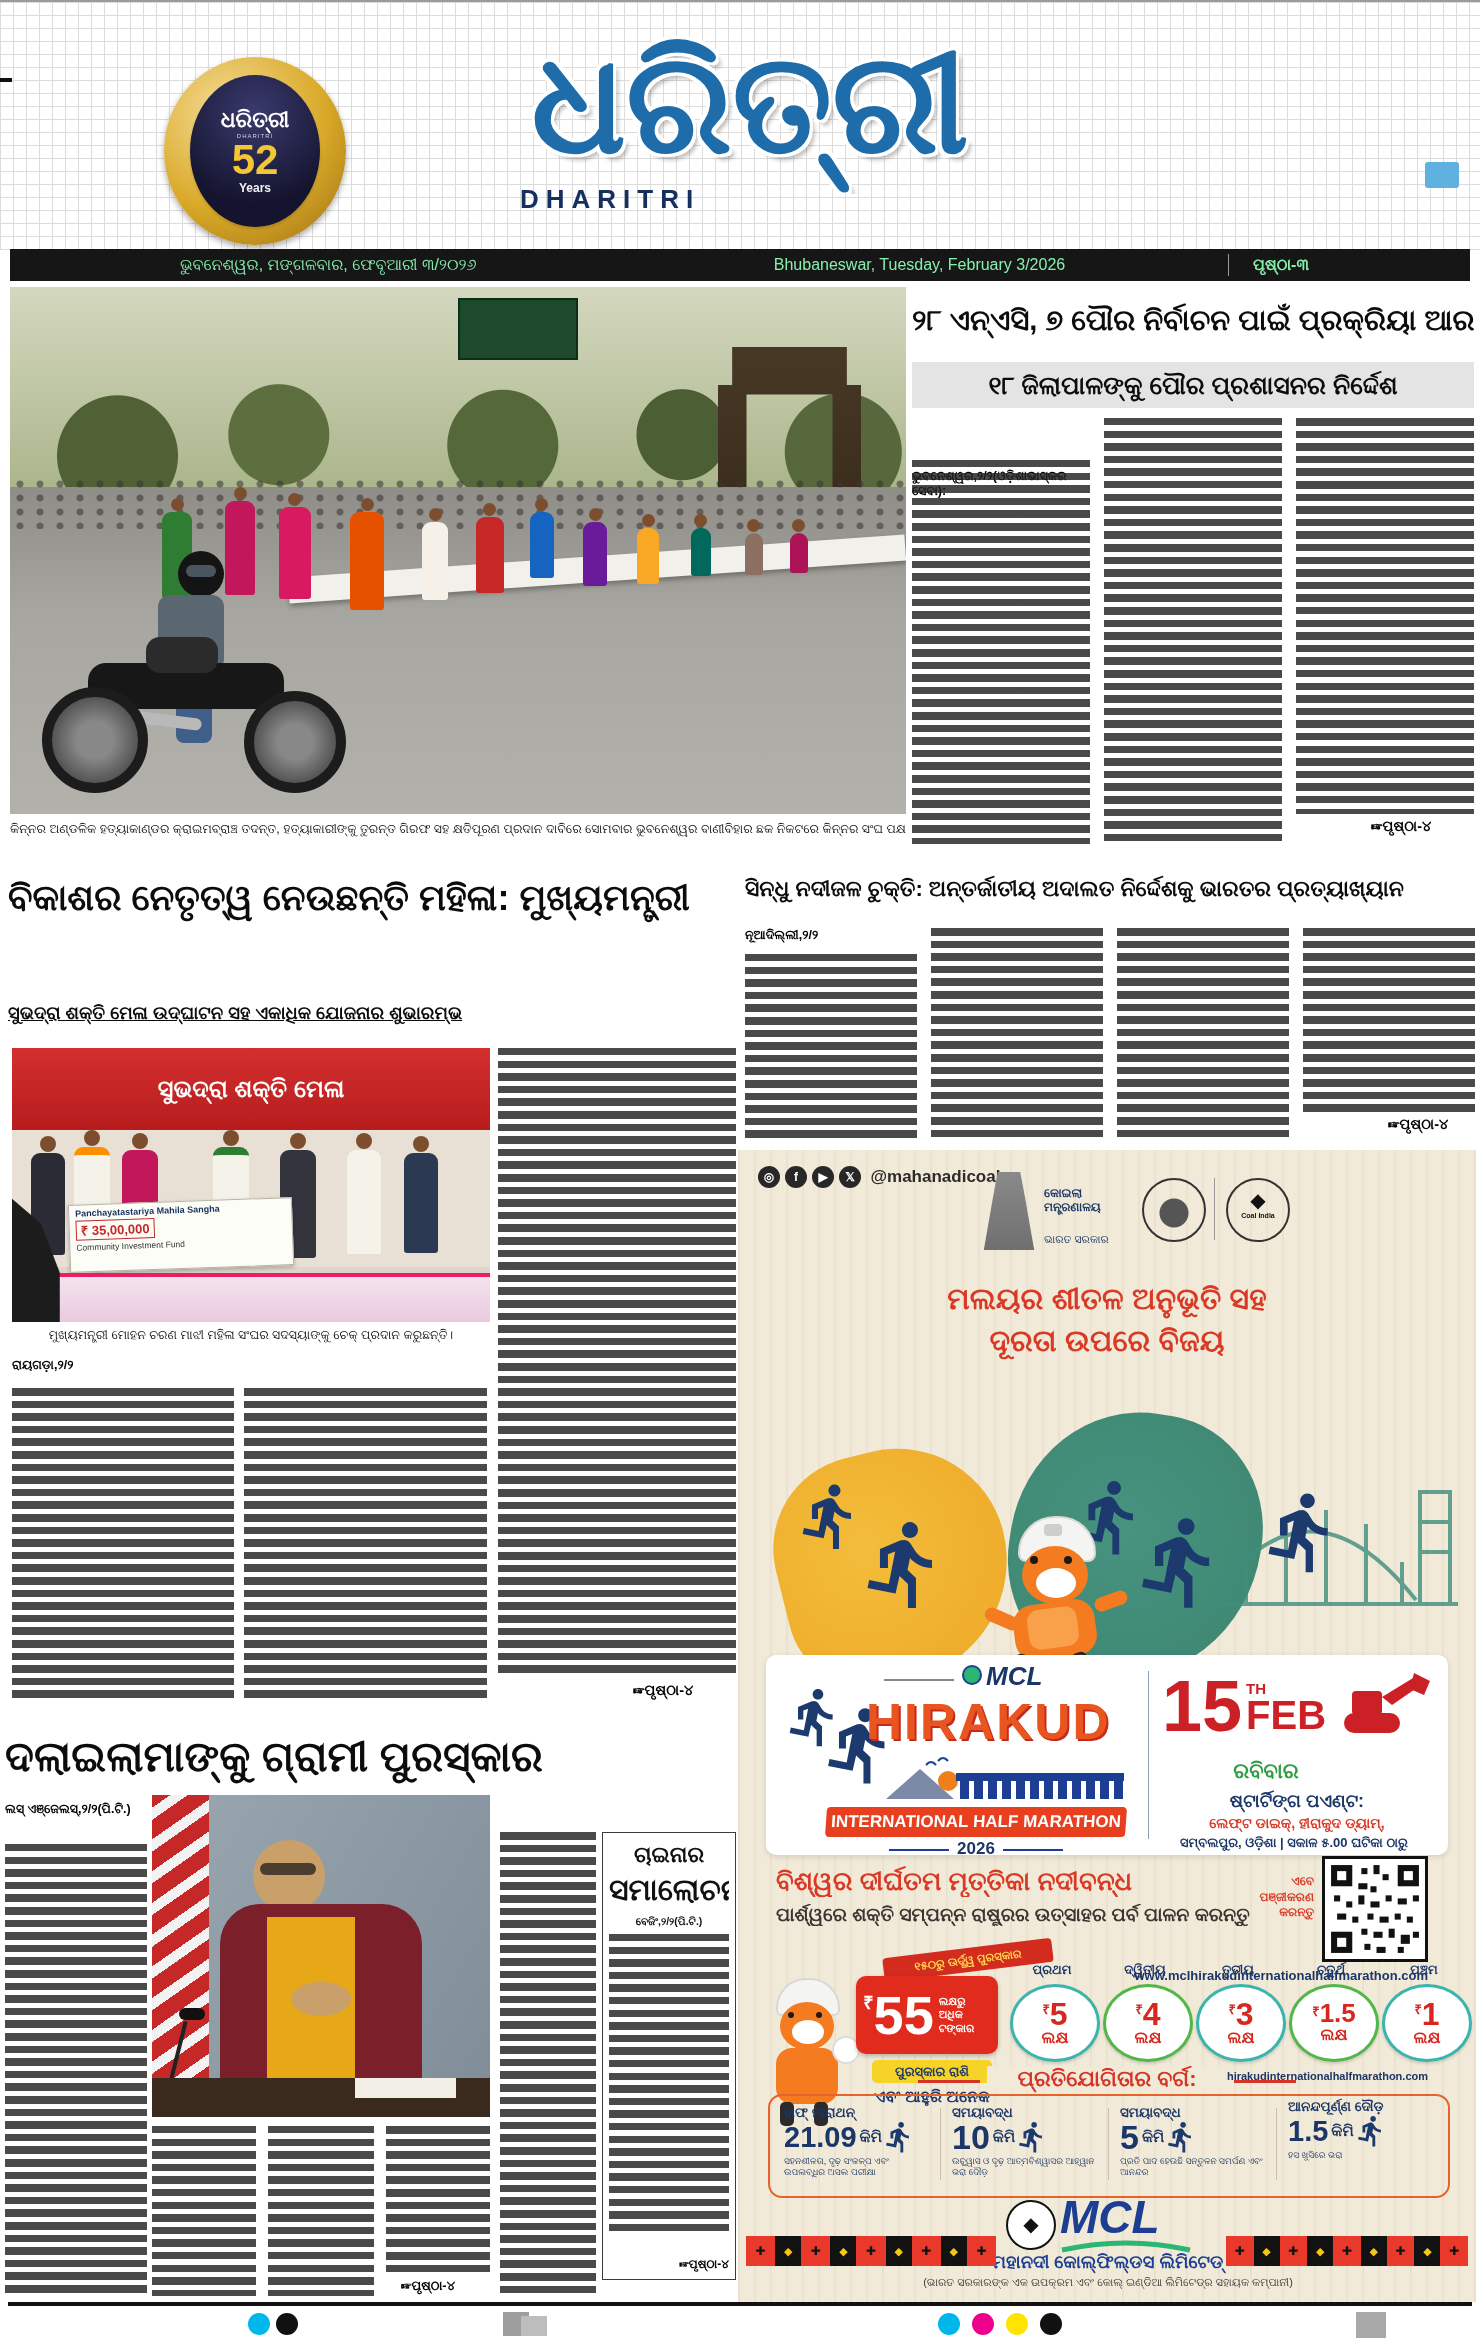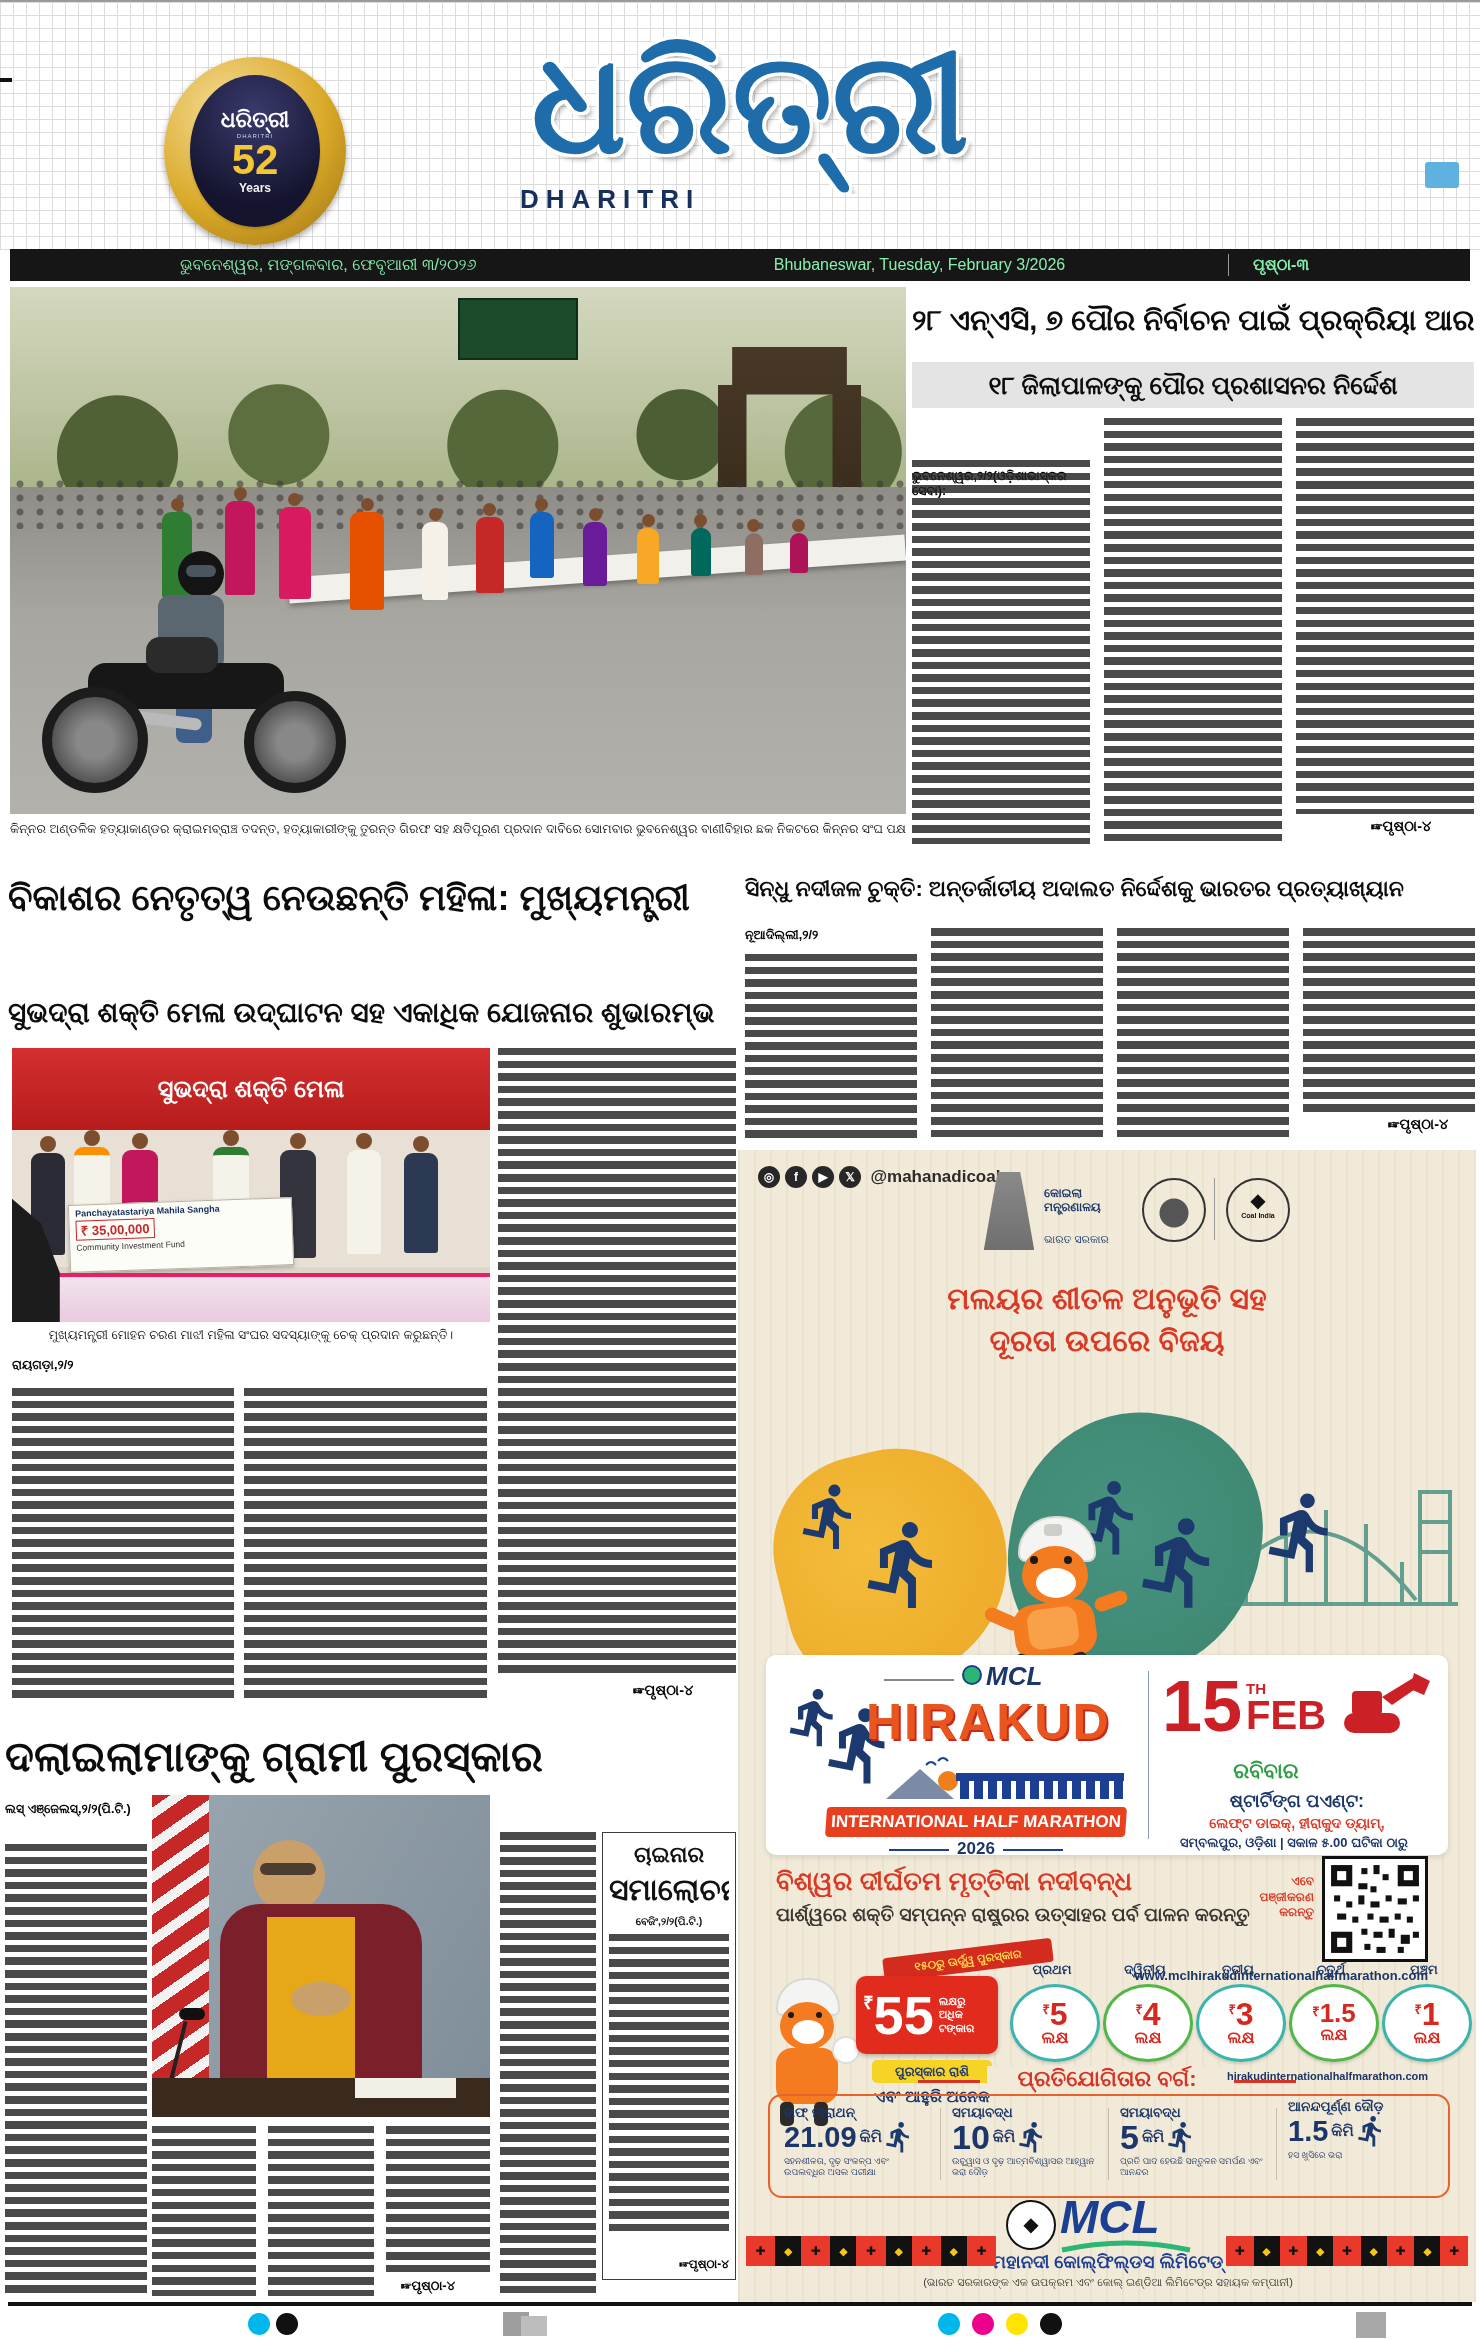--- a/index.html
+++ b/index.html
@@ -187,21 +187,21 @@
 
   <div class="abs hl" style="left:912px;top:294px;width:562px;height:56px;font-size:29px;line-height:52px;">୨୮ ଏନ୍‌ଏସି, ୭ ପୌର ନିର୍ବାଚନ ପାଇଁ ପ୍ରକ୍ରିୟା ଆରମ୍ଭ</div>
   <div class="abs hl" style="left:912px;top:362px;width:562px;height:46px;background:#e4e4e4;font-size:25px;line-height:46px;text-align:center;">୧୮ ଜିଲାପାଳଙ୍କୁ ପୌର ପ୍ରଶାସନର ନିର୍ଦ୍ଦେଶ</div>
   <div class="abs dateline" style="left:912px;top:438px;width:180px;height:38px;overflow:hidden;margin-top:31px;">ଭୁବନେଶ୍ୱର,୨/୨(ଓଡ଼ିଶାଭାସ୍କର ସେବା):</div>
   <div class="abs greek" style="left:912px;top:460px;width:178px;height:384px;"></div>
   <div class="abs greek" style="left:1104px;top:418px;width:178px;height:426px;"></div>
   <div class="abs greek" style="left:1296px;top:418px;width:178px;height:396px;"></div>
   <div class="abs cont" style="left:1368px;top:818px;"><span>☞</span><span>ପୃଷ୍ଠା-୪</span></div>
 
   <div class="abs hl" style="left:8px;top:862px;width:730px;height:76px;font-size:36px;line-height:72px;">ବିକାଶର ନେତୃତ୍ୱ ନେଉଛନ୍ତି ମହିଳା: ମୁଖ୍ୟମନ୍ତ୍ରୀ</div>
-  <div class="abs hl" style="left:8px;top:990px;width:730px;height:48px;font-size:28px;line-height:46px;">ସୁଭଦ୍ରା ଶକ୍ତି ମେଳା ଉଦ୍‌ଘାଟନ ସହ ଏକାଧିକ ଯୋଜନାର ଶୁଭାରମ୍ଭ</div>
+  <div class="abs hl" style="left:8px;top:990px;width:730px;height:48px;font-size:18px;line-height:46px;text-decoration:underline;">ସୁଭଦ୍ରା ଶକ୍ତି ମେଳା ଉଦ୍‌ଘାଟନ ସହ ଏକାଧିକ ଯୋଜନାର ଶୁଭାରମ୍ଭ</div>
 
   <div class="abs photo" style="left:12px;top:1048px;width:478px;height:274px;background:#ded6cc;">
     <div class="abs" style="left:0;top:0;width:100%;height:30%;background:linear-gradient(#d32f2f,#b71c1c);display:flex;align-items:center;justify-content:center;">
       <span style="color:#fff;font-weight:bold;font-size:24px;">ସୁଭଦ୍ରା ଶକ୍ତି ମେଳା</span>
     </div>
     <div class="abs" style="left:0;top:30%;width:100%;height:50%;background:#e8e0d5;"></div>
     <div class="p" style="left:4%;top:32%;width:34px;height:120px;">
         <div class="hd" style="width:16px;height:16px;"></div>
         <div class="bd" style="height:102px;background:#2b2b35;"></div>
       </div>

